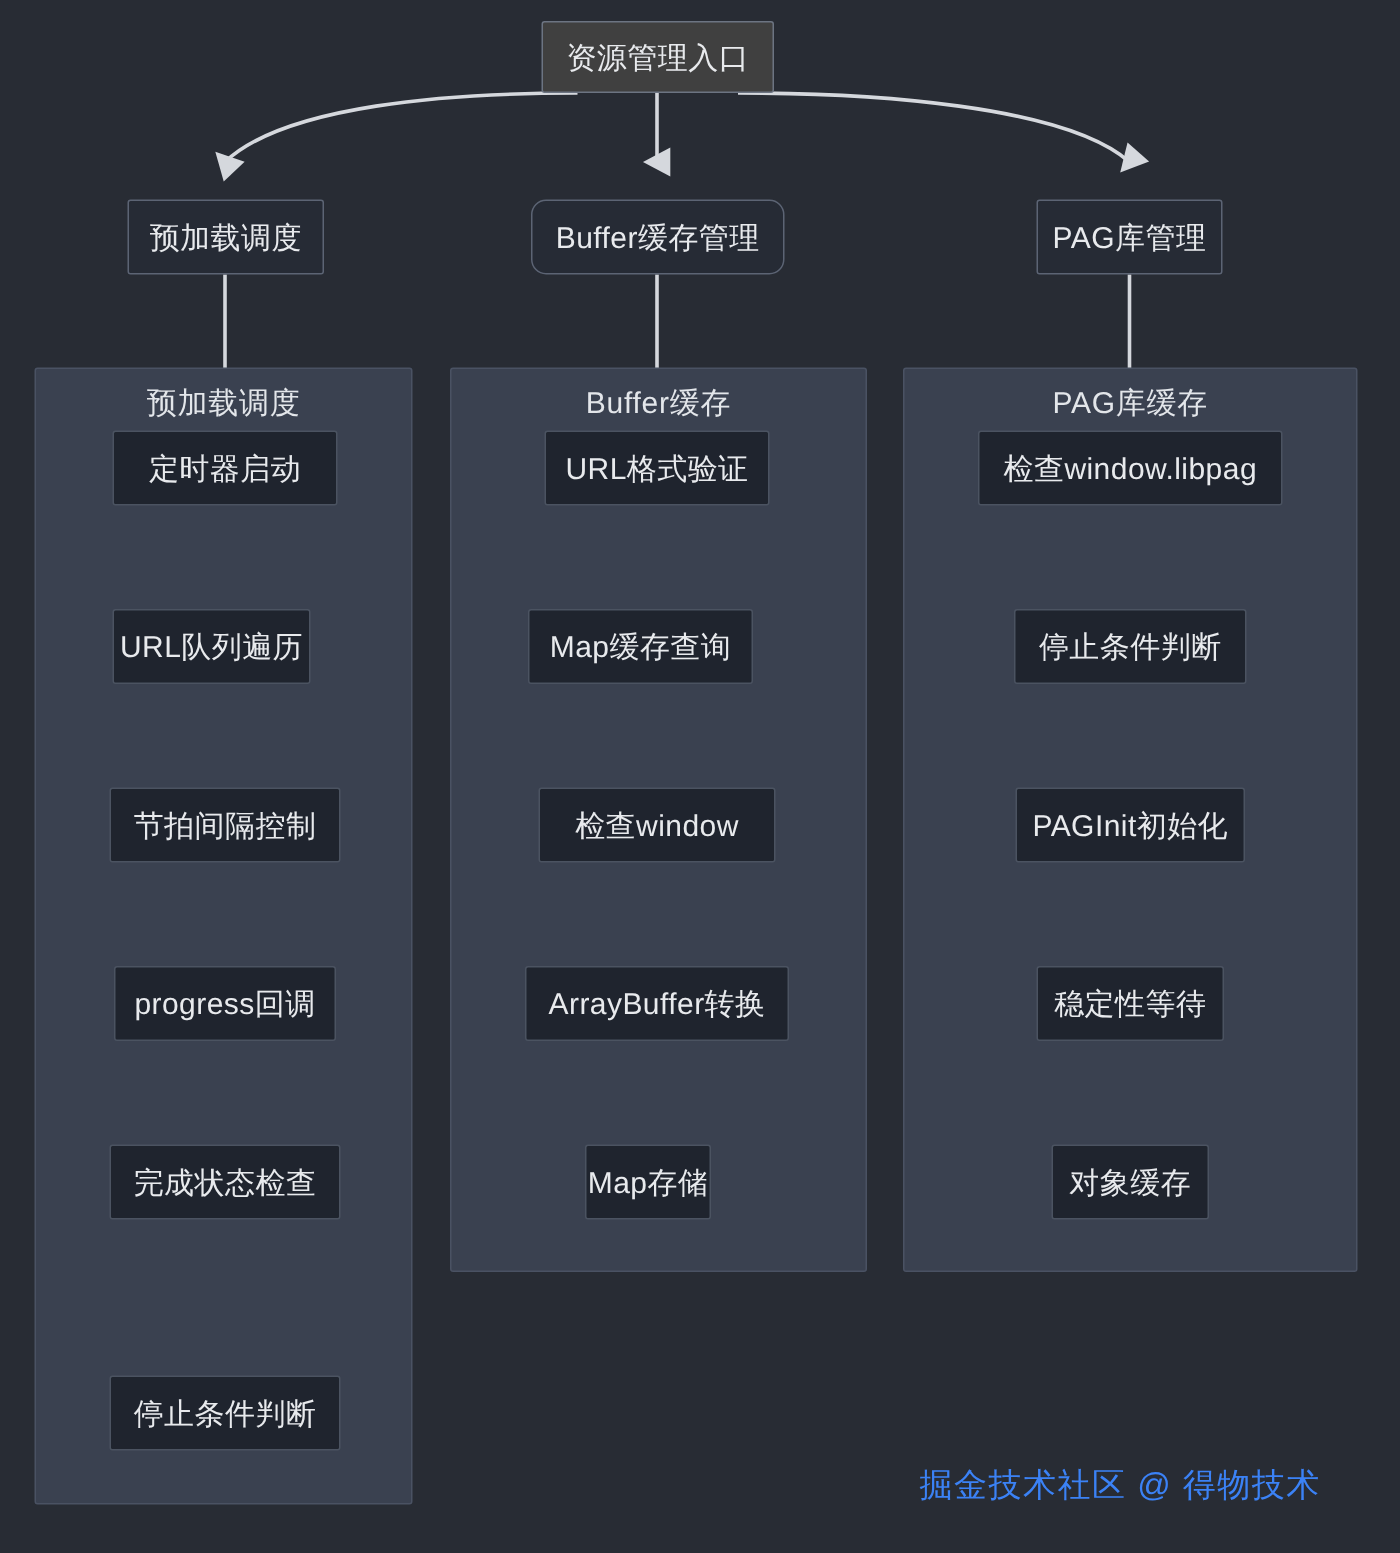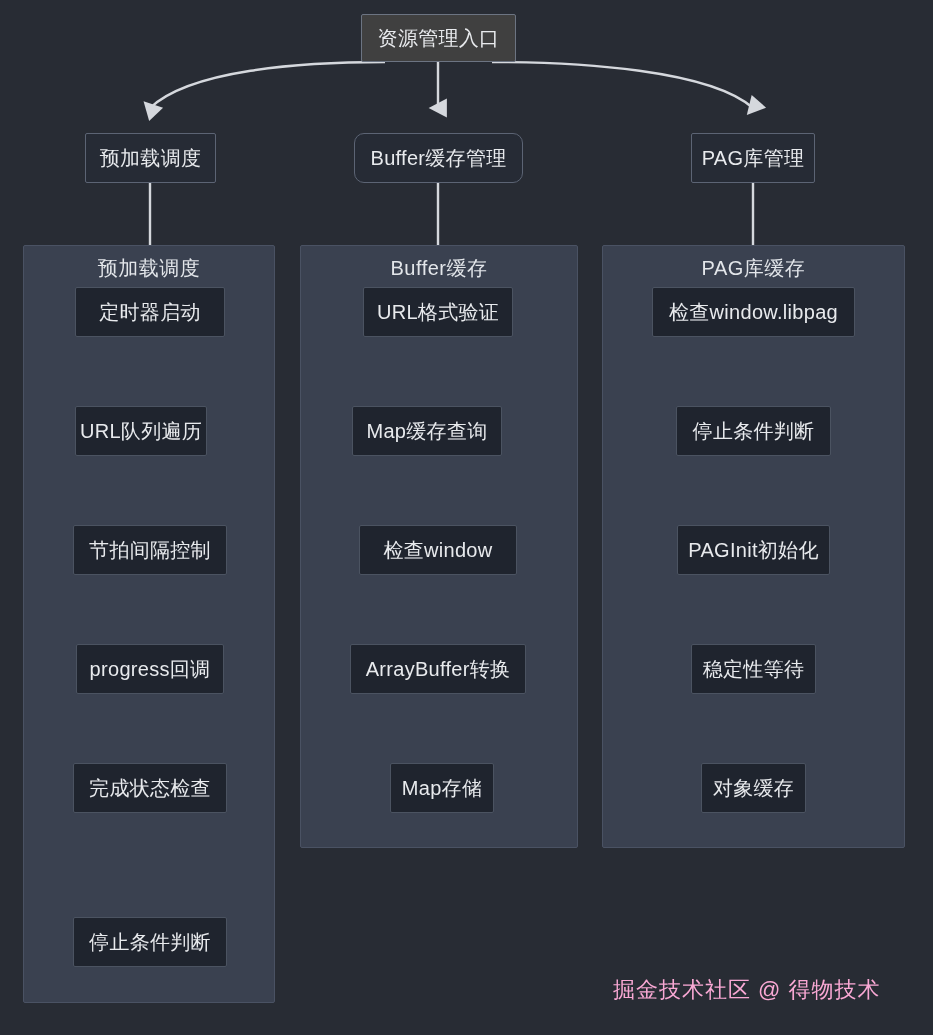--- a/index.html
+++ b/index.html
@@ -71,21 +71,21 @@
     border-color: #6c7482;
   }
   .node.level2 {
     background: #262b35;
     border-color: #5c6474;
   }
 
   
   .watermark {
     position: absolute;
-    color: #f9a8d4;
+    color: #3b82f6;
     font-size: 22px;
     letter-spacing: 1px;
     white-space: nowrap;
   }
 </style>
 </head>
 <body>
 
 <div id="canvas">
 
@@ -149,21 +149,21 @@
   <div class="node" style="left:75px; top:406px; width:132px; height:50px;">URL队列遍历</div>
   <div class="node" style="left:73px; top:525px; width:154px; height:50px;">节拍间隔控制</div>
   <div class="node" style="left:76px; top:644px; width:148px; height:50px;">progress回调</div>
   <div class="node" style="left:73px; top:763px; width:154px; height:50px;">完成状态检查</div>
   <div class="node" style="left:73px; top:917px; width:154px; height:50px;text-align:center;">停止条件判断</div>
 
   <div class="node" style="left:363px; top:287px; width:150px; height:50px;">URL格式验证</div>
   <div class="node" style="left:352px; top:406px; width:150px; height:50px;">Map缓存查询</div>
   <div class="node" style="left:359px; top:525px; width:158px; height:50px;">检查window</div>
   <div class="node" style="left:350px; top:644px; width:176px; height:50px;text-align:center;">ArrayBuffer转换</div>
-  <div class="node" style="left:390px; top:763px; width:104px; height:50px;">Map存储</div>
+  <div class="node" style="left:390px; top:763px; width:84px; height:50px;">Map存储</div>
 
   <div class="node" style="left:652px; top:287px; width:203px; height:50px;">检查window.libpag</div>
   <div class="node" style="left:676px; top:406px; width:155px; height:50px;">停止条件判断</div>
   <div class="node" style="left:677px; top:525px; width:153px; height:50px;">PAGInit初始化</div>
   <div class="node" style="left:691px; top:644px; width:125px; height:50px;">稳定性等待</div>
   <div class="node" style="left:701px; top:763px; width:105px; height:50px;">对象缓存</div>
 
   <div class="watermark" style="left:613px; top:975px;">掘金技术社区 @ 得物技术</div>
 
 </div>

